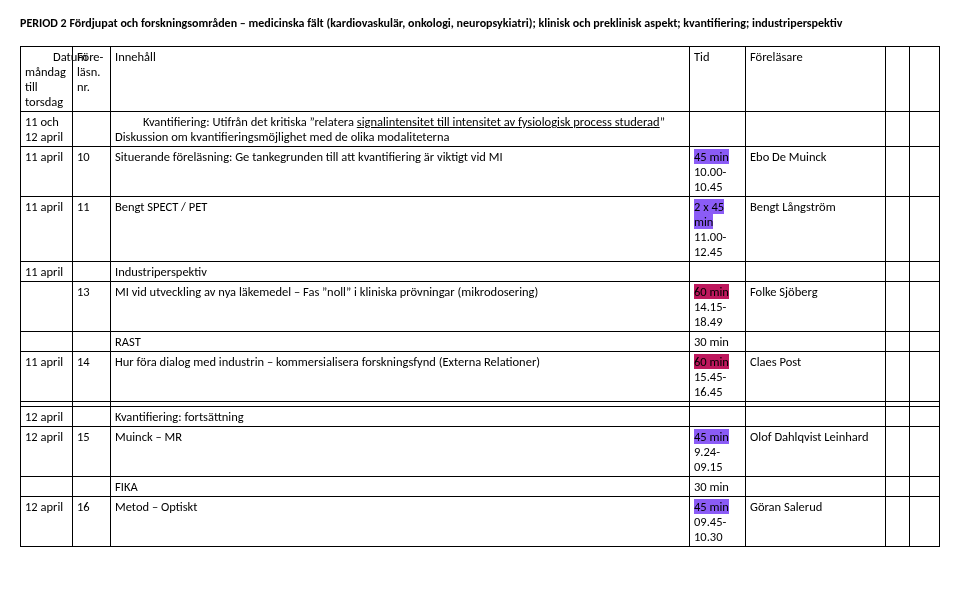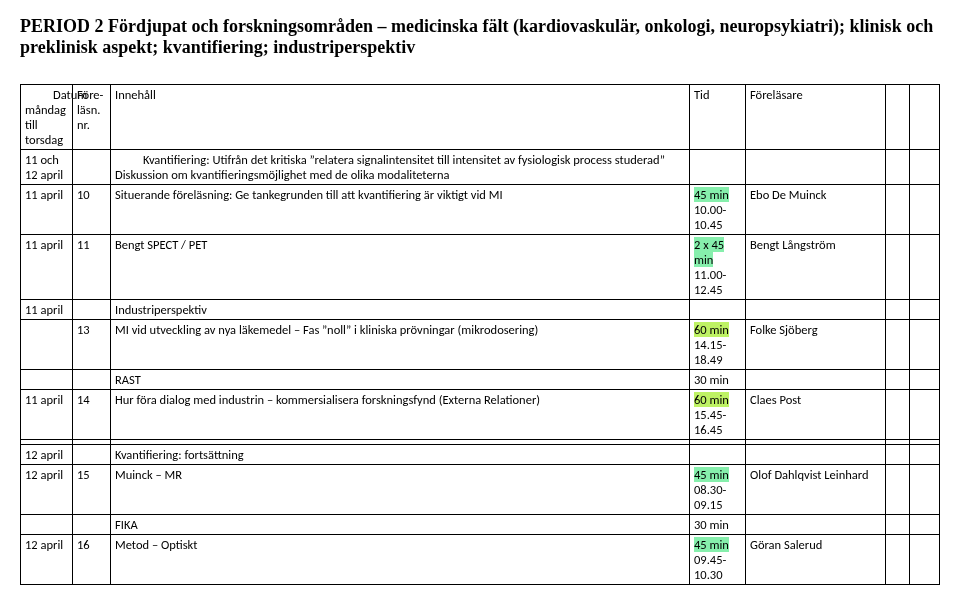--- a/index.html
+++ b/index.html
@@ -7,23 +7,22 @@
     padding: 16px 20px;
     font-family: Calibri, Arial, sans-serif;
     font-size: 13px;
     color: #000;
     background: #fff;
     width: 960px;
     box-sizing: border-box;
   }
   .title {
     font-weight: bold;
-    font-size: 18px;
-    margin-bottom: 26px;
-    font-family: Liberation Serif, serif;
+    font-size: 12px;
+    margin-bottom: 16px;
   }
   table {
     border-collapse: collapse;
     width: 100%;
     table-layout: fixed;
   }
   td, th {
     border: 1px solid #000;
     padding: 2px 4px;
     vertical-align: top;
@@ -33,24 +32,24 @@
   th {
     font-weight: normal;
   }
   .col-datum { width: 52px; }
   .col-nr    { width: 38px; }
   .col-inne  { }
   .col-tid   { width: 56px; }
   .col-fore  { width: 140px; }
   .col-e1    { width: 24px; }
   .col-e2    { width: 30px; }
-  .hl-green  { background: #86efac; }
-  .hl-yellow { background: #bef264; }
+  .hl-green  { background: #8b5cf6; }
+  .hl-yellow { background: #be185d; }
   .bold { font-weight: normal; margin-left: 28px; }
-  .underline { }
+  .underline { text-decoration: underline; }
   .italic { font-style: italic; }
 </style>
 </head>
 <body>
 
 <div class="title">PERIOD 2 Fördjupat och forskningsområden – medicinska fält (kardiovaskulär, onkologi, neuropsykiatri); klinisk och preklinisk aspekt; kvantifiering; industriperspektiv</div>
 
 <table>
   <colgroup>
     <col class="col-datum">
@@ -176,21 +175,21 @@
     <td></td>
     <td></td>
     <td></td>
   </tr>
 
   <tr>
     <td>12 april</td>
     <td class="bold">15</td>
     <td>Muinck – MR</td>
     <td>
-      <span class="hl-green">45 min</span><br><span>08.30-09.15</span>
+      <span class="hl-green">45 min</span><br><span>9.24-09.15</span>
     </td>
     <td>Olof Dahlqvist Leinhard</td>
     <td></td>
     <td></td>
   </tr>
 
   <tr>
     <td></td>
     <td></td>
     <td class="bold">FIKA</td>

